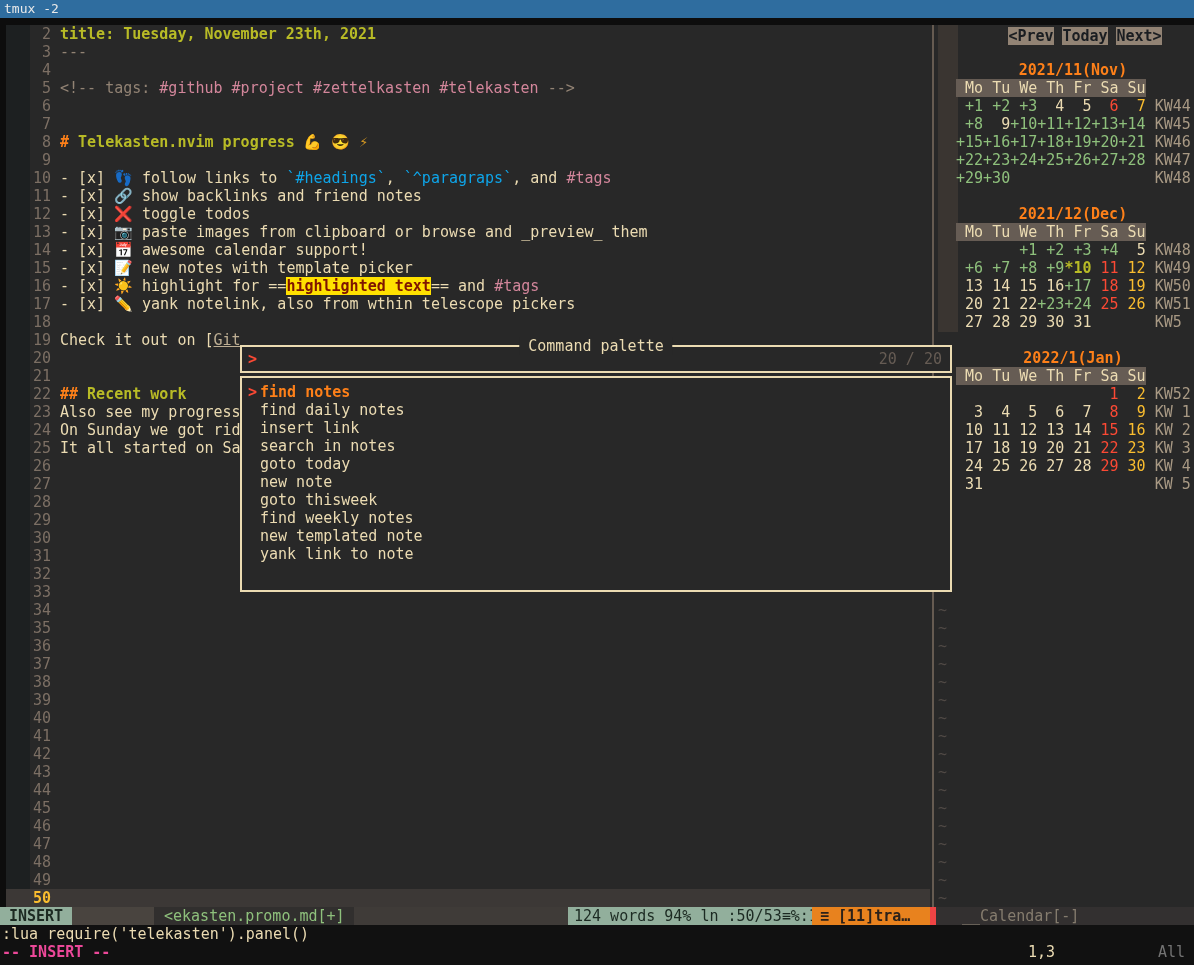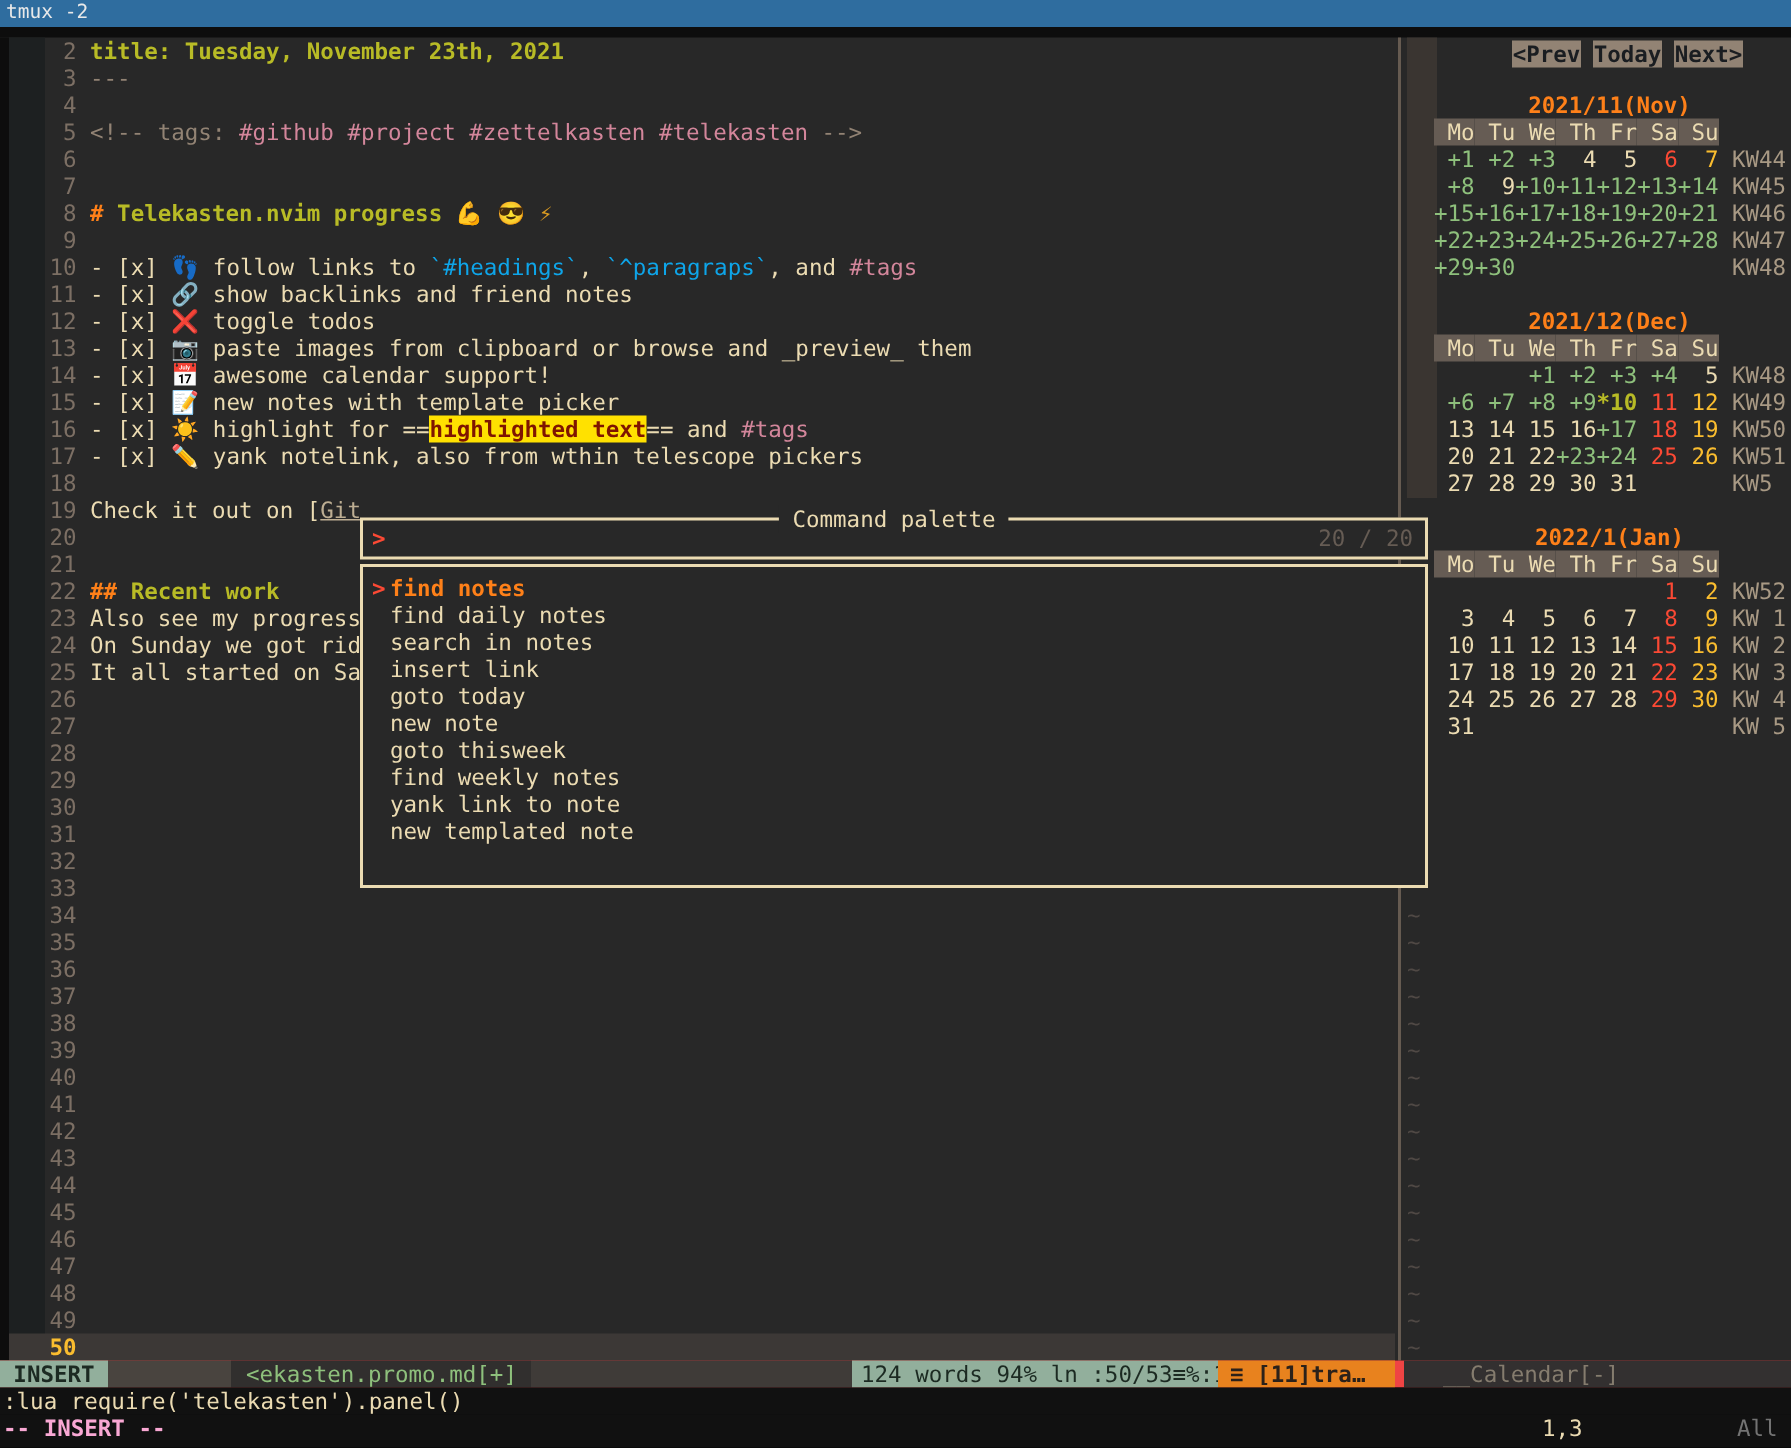--- a/index.html
+++ b/index.html
@@ -67,21 +67,21 @@
   #seg-ft .ftname{color:#ebdbb2;font-weight:bold;}
   #seg-ft .enc{color:#a89984;}
   #seg-stats{left:568px;width:244px;background:#92af9c;color:#1c2a22;padding-left:6px;}
   #seg-tabs{left:812px;width:118px;background:#e8821e;color:#2b211a;font-weight:bold;padding-left:8px;}
   #seg-calstatus{left:936px;width:258px;background:#333030;color:#857c6e;padding-left:26px;}
   .branch-icon{display:inline-block;vertical-align:-2px;margin-right:4px;}
   
   #cmdline{position:absolute;top:925px;left:0;width:1194px;height:18px;background:#111111;
            color:#ebdbb2;white-space:pre;padding-left:2px;box-sizing:border-box;}
   #modeline{position:absolute;top:943px;left:0;width:1194px;height:22px;background:#111111;}
-  #mode-text{position:absolute;left:2px;color:#f9a8d4;font-weight:bold;white-space:pre;}
+  #mode-text{position:absolute;left:2px;color:#ec4899;font-weight:bold;white-space:pre;}
   #ruler-pos{position:absolute;left:1028px;color:#ebdbb2;}
   #ruler-scroll{position:absolute;left:1158px;color:#737373;}
 </style>
 </head>
 <body>
 
 <div id="screen">
 
   <div id="titlebar">
     <span>tmux -2</span>
@@ -346,28 +346,28 @@
     <span id="pal-title">Command palette</span>
     <div id="pal-prompt-row">
       <span id="pal-caret">&gt;</span>
       <span id="pal-input"></span>
       <span id="pal-counter">20 / 20</span>
     </div>
   </div>
   <div class="pal-box" id="pal-results">
       <div class="pal-item sel"><span class="pal-marker">&gt;</span><span class="pal-label">find notes</span></div>
       <div class="pal-item"><span class="pal-marker"> </span><span class="pal-label">find daily notes</span></div>
+      <div class="pal-item"><span class="pal-marker"> </span><span class="pal-label">insert link</span></div>
       <div class="pal-item"><span class="pal-marker"> </span><span class="pal-label">search in notes</span></div>
-      <div class="pal-item"><span class="pal-marker"> </span><span class="pal-label">insert link</span></div>
       <div class="pal-item"><span class="pal-marker"> </span><span class="pal-label">goto today</span></div>
       <div class="pal-item"><span class="pal-marker"> </span><span class="pal-label">new note</span></div>
       <div class="pal-item"><span class="pal-marker"> </span><span class="pal-label">goto thisweek</span></div>
       <div class="pal-item"><span class="pal-marker"> </span><span class="pal-label">find weekly notes</span></div>
+      <div class="pal-item"><span class="pal-marker"> </span><span class="pal-label">new templated note</span></div>
       <div class="pal-item"><span class="pal-marker"> </span><span class="pal-label">yank link to note</span></div>
-      <div class="pal-item"><span class="pal-marker"> </span><span class="pal-label">new templated note</span></div>
     </div>
 
   <div id="statusline">
     <div class="seg" id="seg-mode">INSERT</div>
     <div class="seg" id="seg-branch">
       <svg class="branch-icon" width="11" height="14" viewBox="0 0 11 14">
         <line x1="3" y1="2" x2="3" y2="12" stroke="#a89984" stroke-width="1.4"></line>
         <circle cx="3" cy="2" r="1.6" fill="#a89984"></circle>
         <circle cx="9" cy="4" r="1.6" fill="#a89984"></circle>
         <path d="M3 9 C3 6,9 8,9 5" stroke="#a89984" stroke-width="1.4" fill="none"></path>

